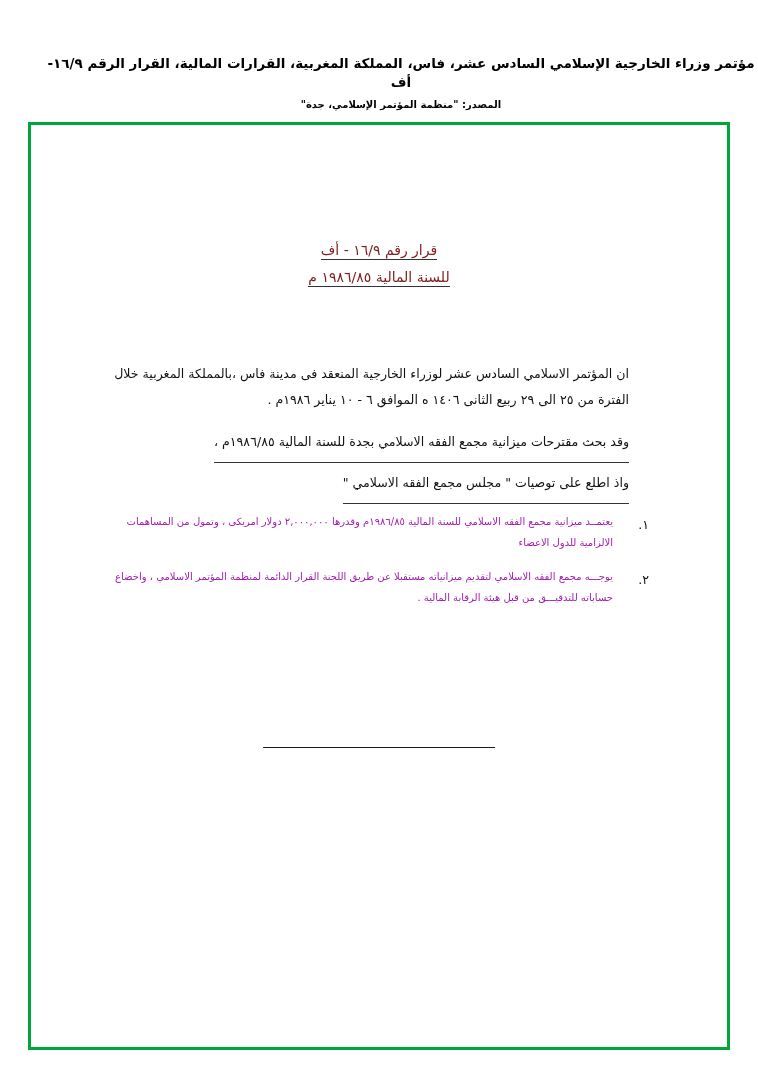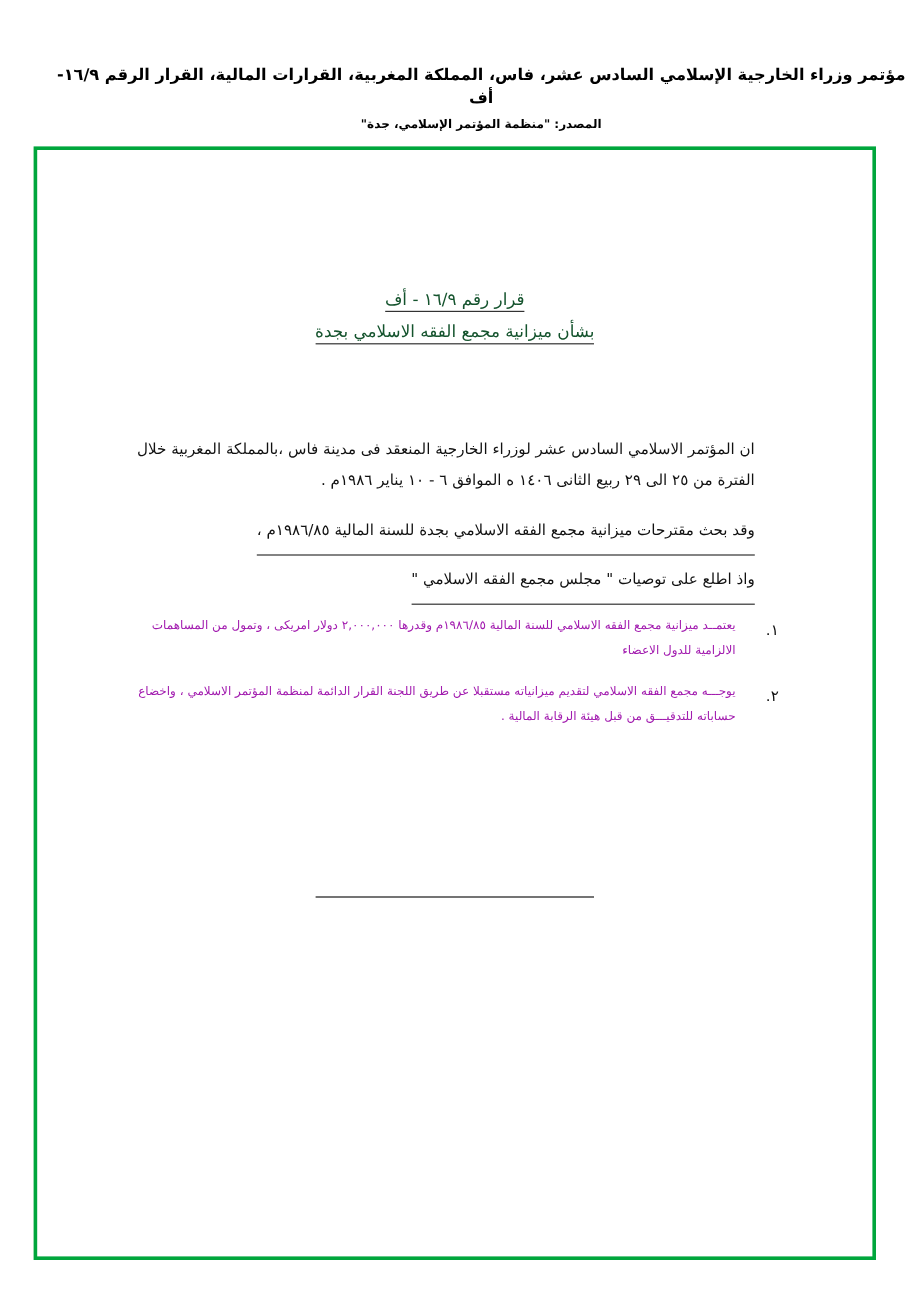--- a/index.html
+++ b/index.html
@@ -71,21 +71,21 @@
     top: 112px;
     left: 0;
     right: 0;
     text-align: center;
     direction: rtl;
   }
   .heading-block .h-line {
     font-size: 14px;
     letter-spacing: 1.2px;
     line-height: 1.95;
-    color: #14532d;
+    color: #7f1d1d;
     display: block;
   }
   .heading-block .h-line span.u {
     border-bottom: 1px solid #333;
     padding-bottom: 1px;
   }
 
   .body-block {
     position: absolute;
     top: 236px;
@@ -158,21 +158,21 @@
   <div class="doc-header">
     <div class="title">مؤتمر وزراء الخارجية الإسلامي السادس عشر، فاس، المملكة المغربية، القرارات المالية، القرار الرقم ١٦/٩-أف</div>
     <div class="source">المصدر: "منظمة المؤتمر الإسلامي، جدة"</div>
   </div>
 
   <div class="frame">
     <div class="scan">
 
       <div class="heading-block">
         <span class="h-line"><span class="u">قرار رقم ١٦/٩ - أف</span></span>
-        <span class="h-line"><span class="u">بشأن ميزانية مجمع الفقه الاسلامي بجدة</span></span>
+        <span class="h-line"><span class="u">للسنة المالية ١٩٨٦/٨٥ م</span></span>
       </div>
 
       <div class="body-block">
 
         <div class="para center-ind">ان المؤتمر الاسلامي السادس عشر لوزراء الخارجية المنعقد فى مدينة فاس ،بالمملكة المغربية خلال الفترة من ٢٥ الى ٢٩ ربيع الثانى ١٤٠٦ ه الموافق ٦ - ١٠ يناير ١٩٨٦م .</div>
 
         <div class="para center-ind">
           <span class="u">وقد بحث مقترحات ميزانية مجمع الفقه الاسلامي بجدة للسنة المالية ١٩٨٦/٨٥م ،</span>
         </div>
 

